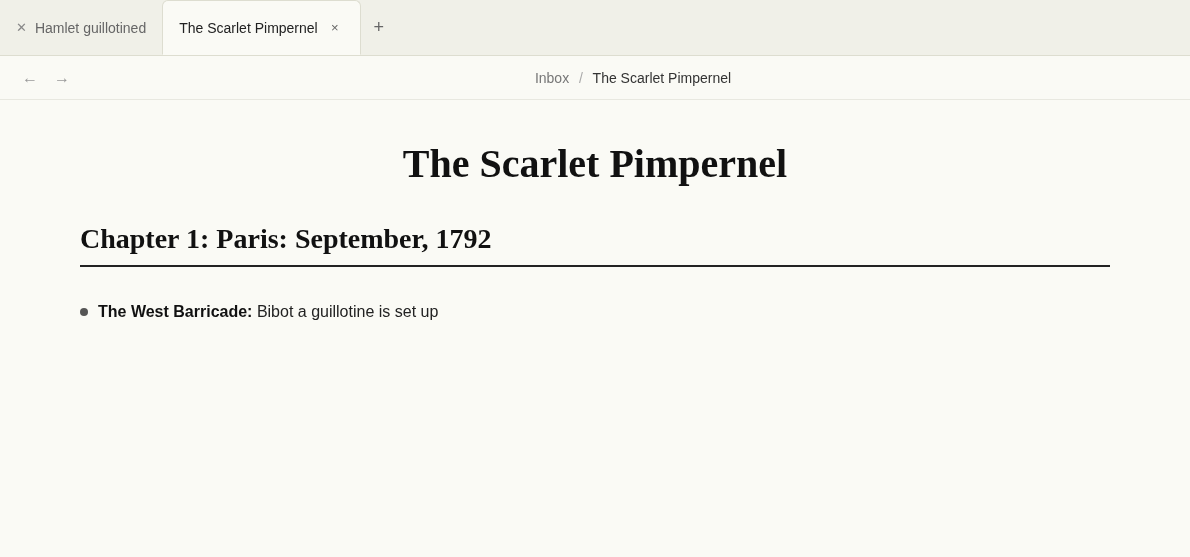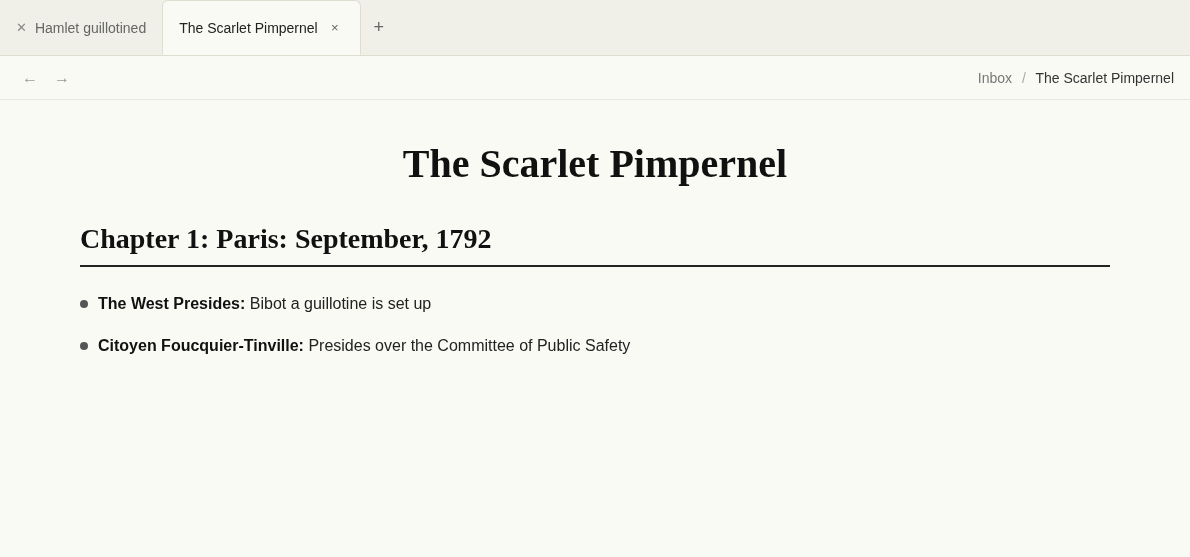--- a/index.html
+++ b/index.html
@@ -107,21 +107,21 @@
       border: none;
       cursor: pointer;
       color: #999;
       font-size: 16px;
       padding: 4px 6px;
       border-radius: 4px;
     }
 
     .breadcrumb {
       flex: 1;
-      text-align: right;
+      text-align: center;
       font-size: 14px;
       color: #777;
     }
 
     .breadcrumb .separator {
       margin: 0 6px;
       color: #aaa;
     }
 
     .breadcrumb .current {
@@ -144,21 +144,21 @@
       margin-bottom: 36px;
       font-family: Georgia, 'Times New Roman', serif;
     }
 
     .chapter-heading {
       font-size: 28px;
       font-weight: 800;
       color: #111;
       border-bottom: 2px solid #222;
       padding-bottom: 10px;
-      margin-bottom: 24px;
+      margin-bottom: 32px;
       font-family: Georgia, 'Times New Roman', serif;
     }
 
     .items-list {
       list-style: none;
       padding: 0;
     }
 
     .items-list li {
       display: flex;
@@ -219,25 +219,18 @@
 </div>
 
 <div class="content">
   <h1 class="page-title">The Scarlet Pimpernel</h1>
   <h2 class="chapter-heading">Chapter 1: Paris: September, 1792</h2>
 
   <ul class="items-list">
     <li>
       <span class="bullet"></span>
       <span class="item-text">
-        <strong>The West Presides:</strong>
+        <strong>The West Barricade:</strong>
         <span> Bibot a guillotine is set up</span>
-      </span>
-    </li>
-    <li>
-      <span class="bullet"></span>
-      <span class="item-text">
-        <strong>Citoyen Foucquier-Tinville:</strong>
-        <span> Presides over the Committee of Public Safety</span>
       </span>
     </li>
   </ul>
 </div>
 
 </body></html>

